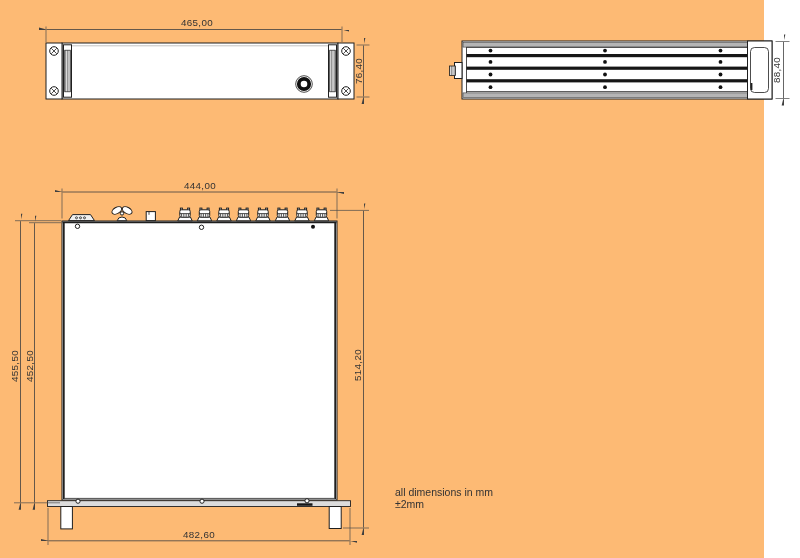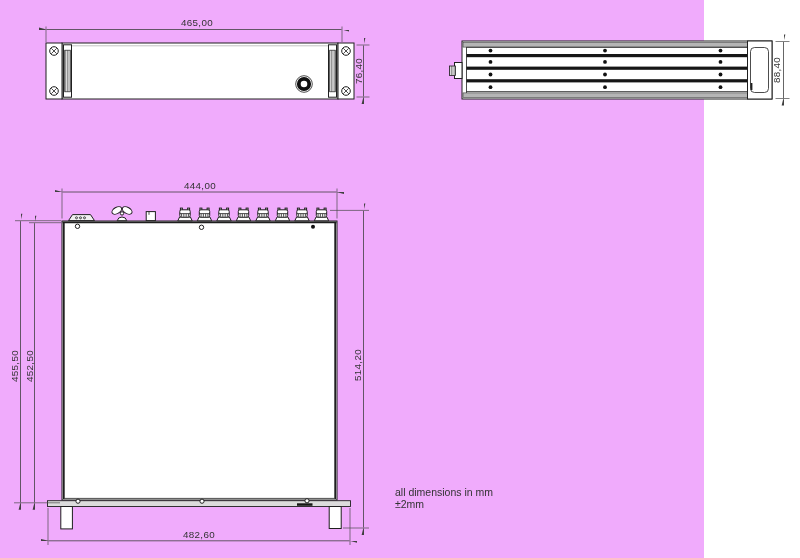--- a/index.html
+++ b/index.html
@@ -1,16 +1,16 @@
 <!DOCTYPE html>
 <html><head>
 <meta charset="utf-8">
 <style>
   html,body{margin:0;padding:0;background:#ffffff;}
-  .stage{width:704px;height:558px;background:#f0abfc;position:relative;font-family:"Liberation Sans",sans-serif;}
+  .stage{width:764px;height:558px;background:#fdba74;position:relative;font-family:"Liberation Sans",sans-serif;}
   .outline{fill:#ffffff;stroke:#1f1f1f;stroke-width:1;}
   .thin{fill:none;stroke:#1f1f1f;stroke-width:0.8;}
   .thick{fill:none;stroke:#1f1f1f;stroke-width:1.8;}
   .bar{fill:#161616;stroke:none;}
   .grayfill{fill:#b5b5b5;stroke:#1f1f1f;stroke-width:0.5;}
   .litegray{fill:#dcdcdc;stroke:#1f1f1f;stroke-width:0.9;}
   .dim{fill:none;stroke:#3f3f3f;stroke-width:0.8;}
   .ext{fill:none;stroke:#4a4a4a;stroke-width:0.7;}
   .dimtxt{font-size:9.8px;fill:#333333;letter-spacing:0.3px;}
   .note{font-size:10.5px;fill:#333333;}

